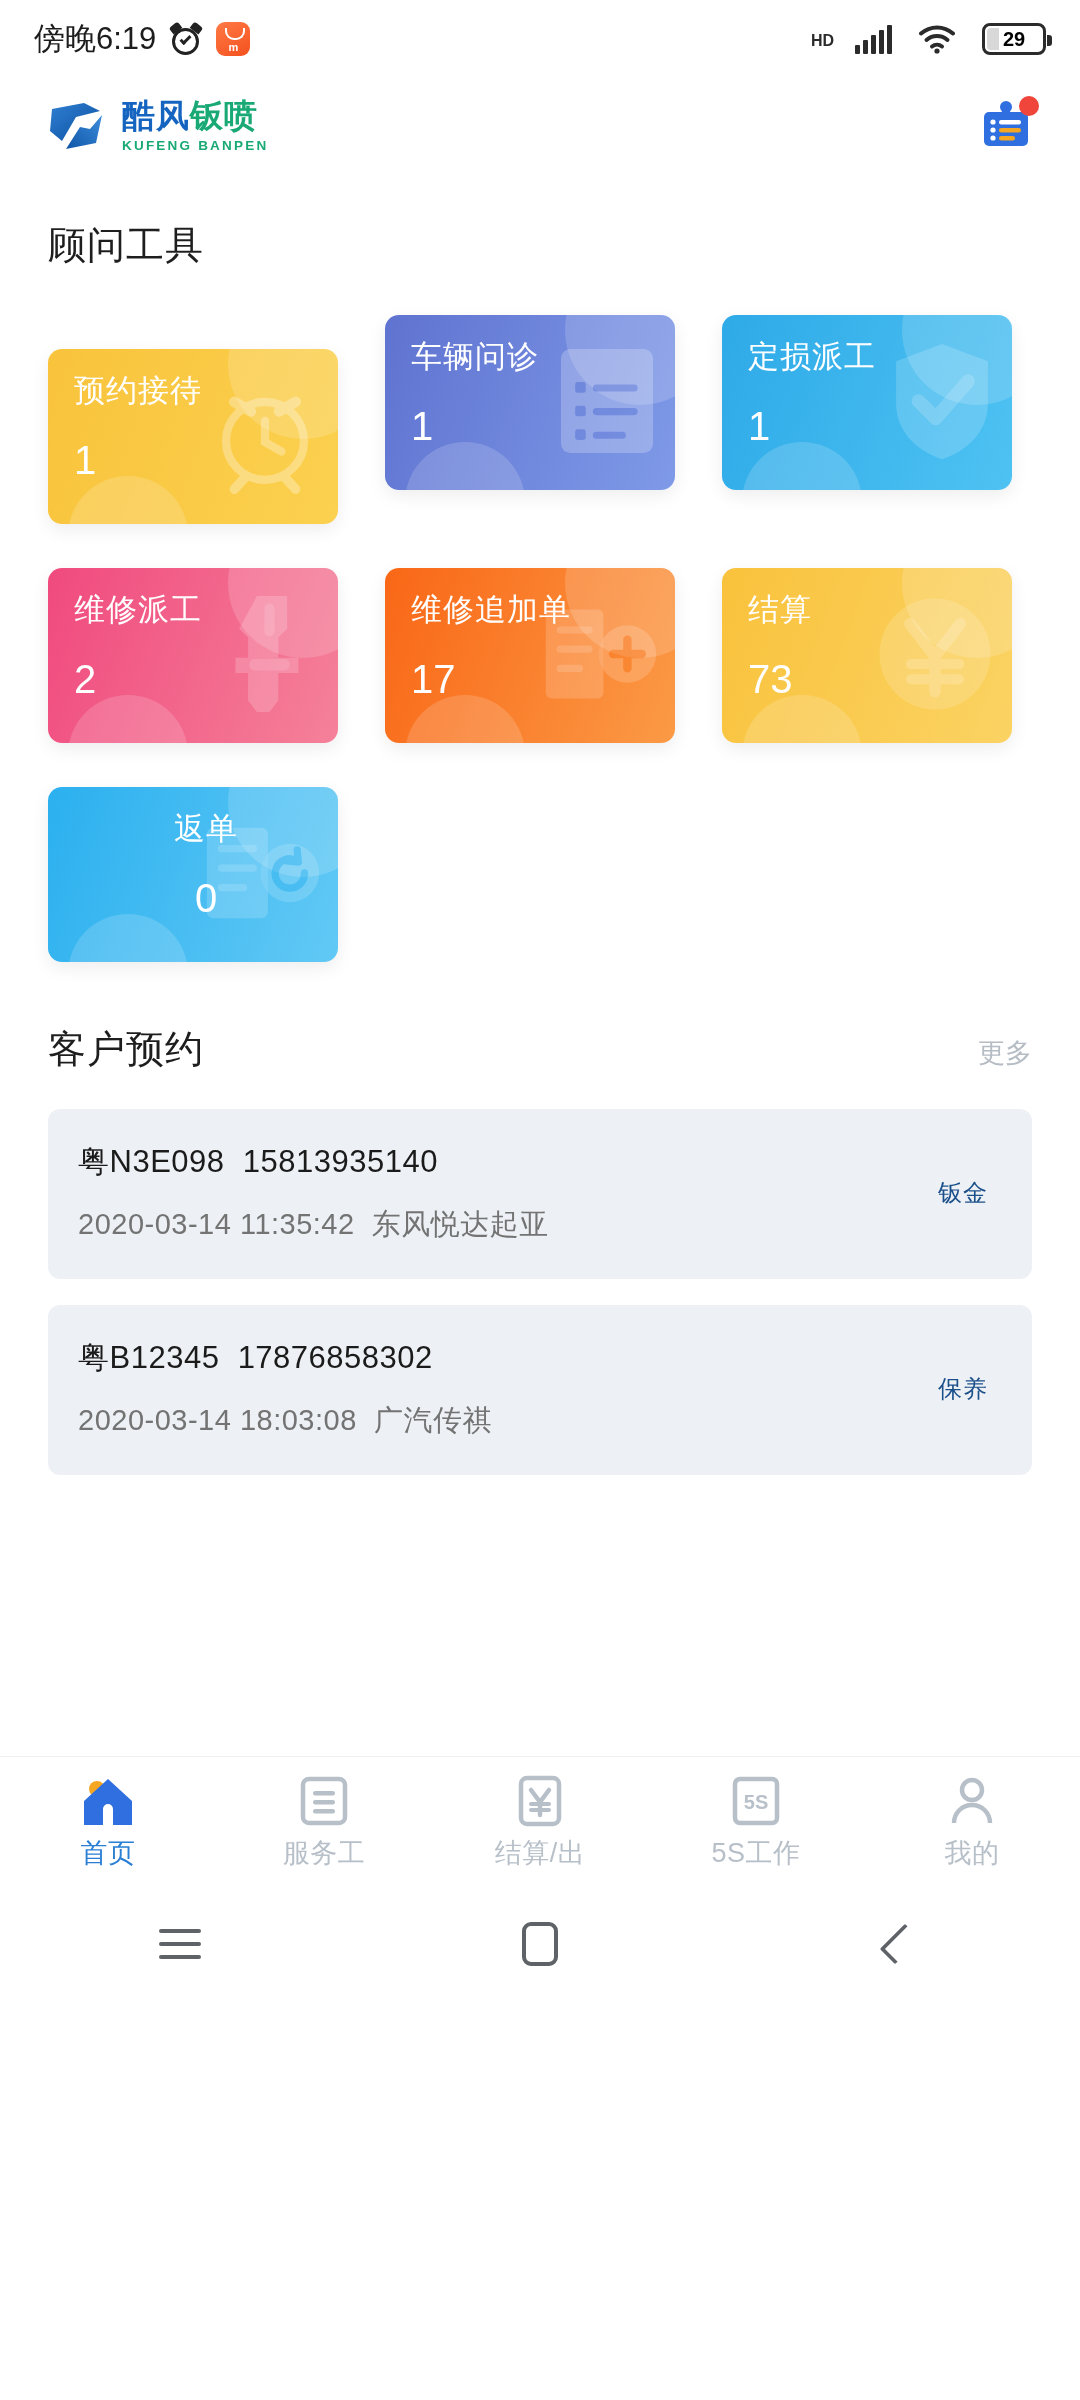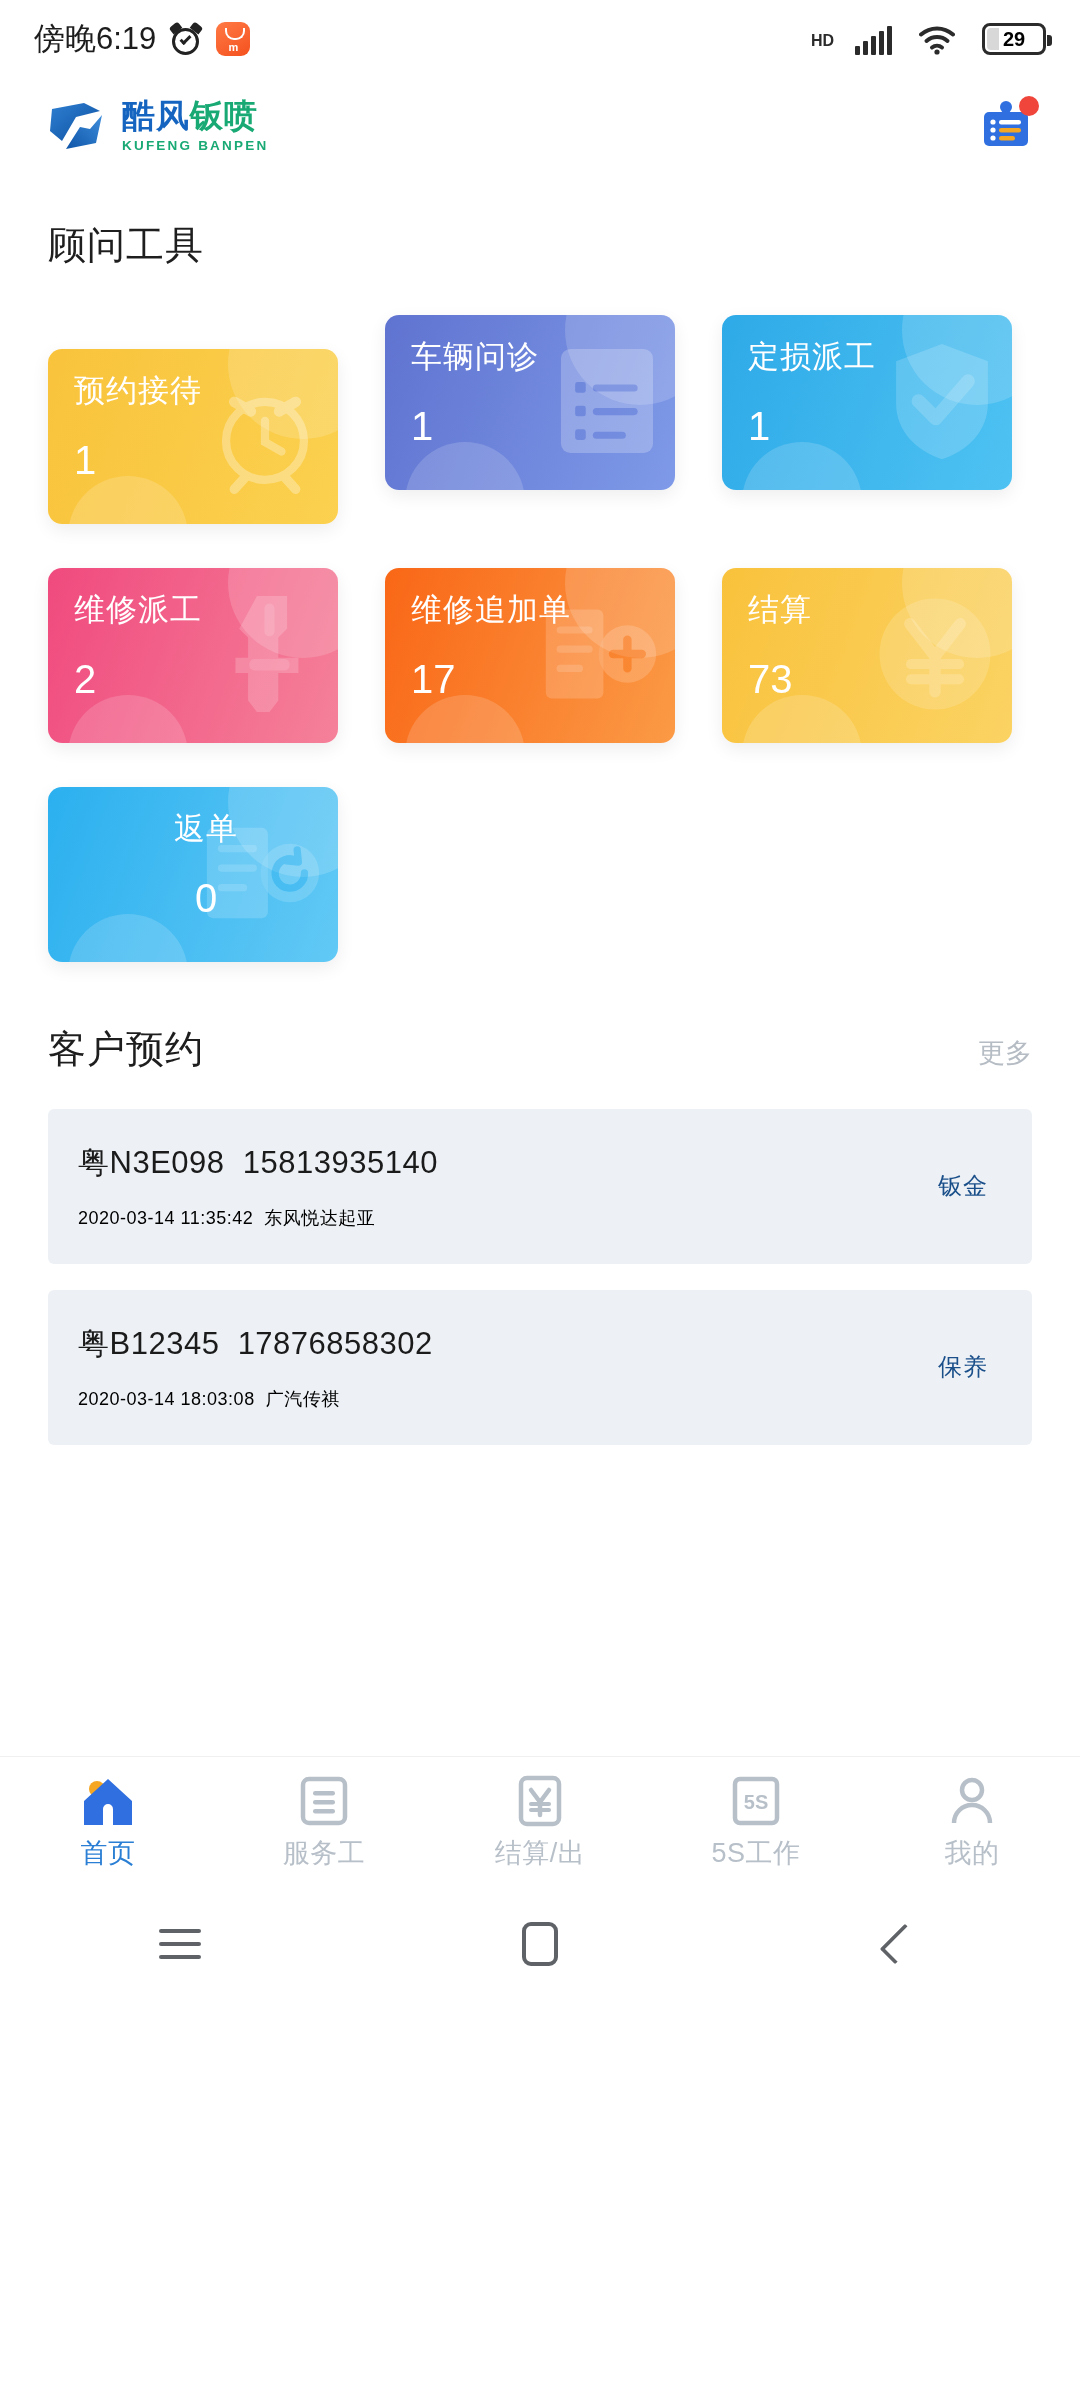--- a/index.html
+++ b/index.html
@@ -11,21 +11,21 @@
   }
   #screen { position:relative; width:1080px; height:2000px; background:#fff; }
 
   
   .statusbar {
     height:78px; display:flex; align-items:center;
     padding:0 34px; justify-content:space-between;
   }
   .sb-left { display:flex; align-items:center; gap:13px; }
   .sb-time { font-size:31px; color:#1d1d1d; letter-spacing:0px; font-weight:400; }
-  .sb-right { display:flex; align-items:flex-end; gap:27px; }
+  .sb-right { display:flex; align-items:center; gap:27px; }
 
   .icon-alarm { width:34px; height:34px; position:relative; display:inline-block; }
   .icon-alarm .face {
     position:absolute; left:3px; top:6px; width:27px; height:27px;
     border:3.5px solid #222; border-radius:50%;
   }
   .icon-alarm .ear {
     position:absolute; width:11px; height:8px; background:#222;
     border-radius:3px 3px 0 0;
   }
@@ -130,28 +130,28 @@
   .tool-card .blob.b2 { width:120px; height:120px; left:20px; bottom:-72px; }
   .tool-card .deco {
     position:absolute; right:14px; top:50%; transform:translateY(-50%);
     z-index:2; opacity:0.30;
   }
 
   
   .appts-wrap { padding:0 48px; margin-top:62px; }
   .appt-list { margin-top:34px; display:flex; flex-direction:column; gap:26px; }
   .appt-card {
-    background:#edf1f5; border-radius:6px;
+    background:#edf1f5; border-radius:12px;
     padding:32px 44px 34px 30px;
     display:flex; align-items:center; justify-content:space-between;
     min-height:155px;
   }
   .appt-main { display:flex; flex-direction:column; gap:22px; }
   .appt-line1 { font-size:31px; color:#1b1b1b; letter-spacing:0.5px; }
-  .appt-line2 { font-size:18px; color:#000000; letter-spacing:0.5px; }
+  .appt-line2 { font-size:29px; color:#737373; letter-spacing:0.5px; }
   .appt-tag { font-size:24px; color:#1a4f8a; letter-spacing:1px; white-space:nowrap; }
 
   
   .tabbar {
     position:absolute; left:0; right:0; bottom:112px; height:132px;
     border-top:1px solid #f0f0f0; background:#fff;
     display:flex; align-items:center;
   }
   .tab { flex:1; display:flex; flex-direction:column; align-items:center; gap:8px; }
   .tab .tico { height:52px; display:flex; align-items:center; justify-content:flex-start; }

